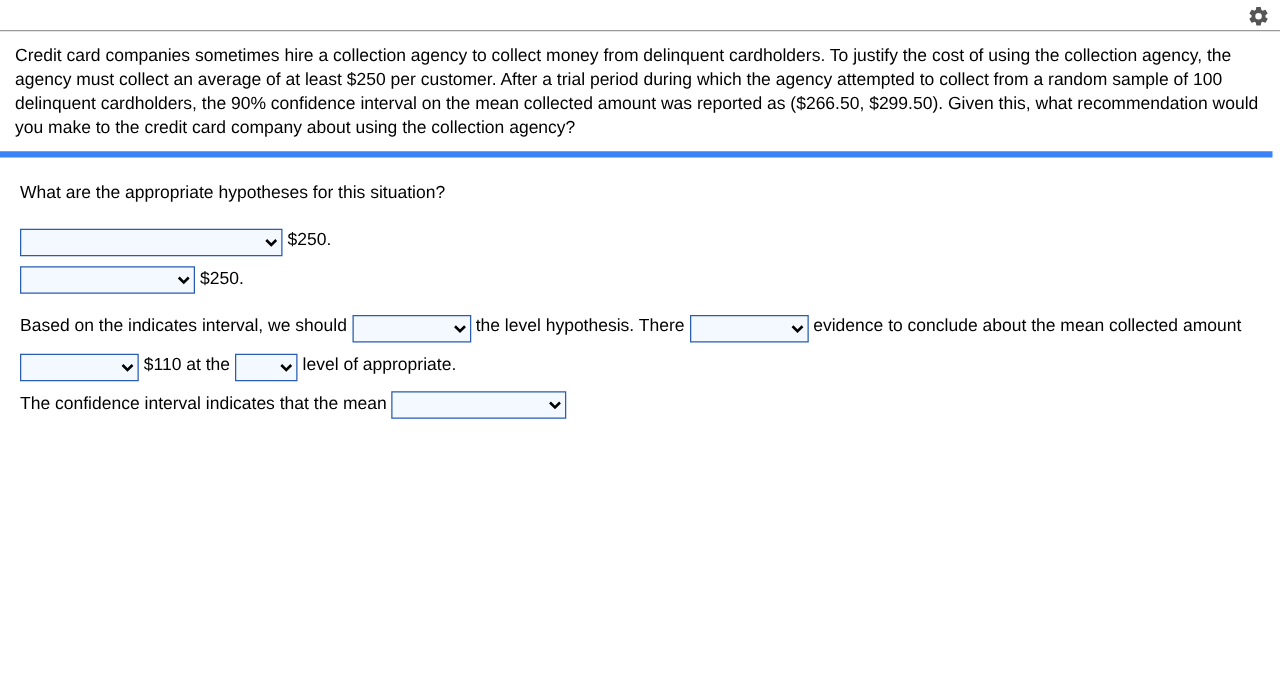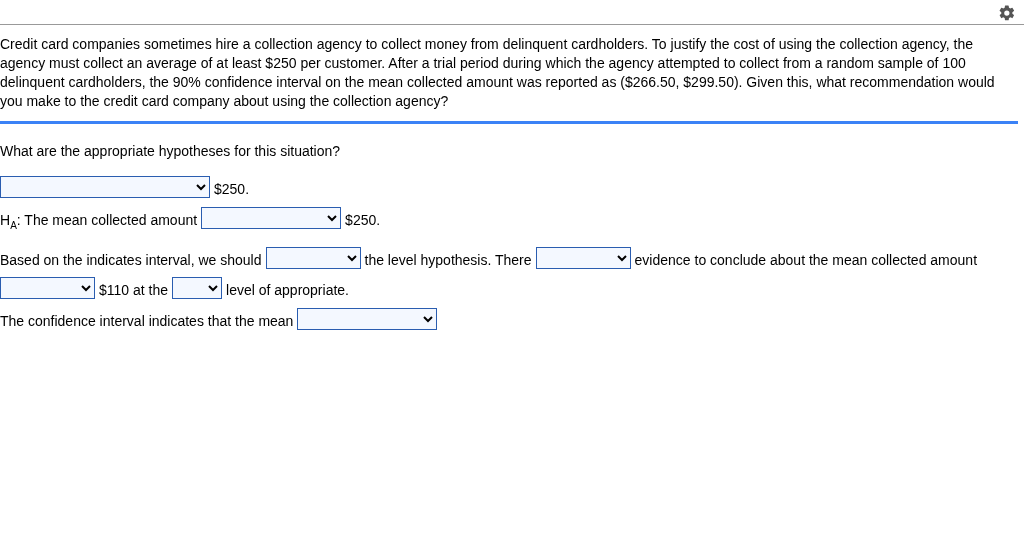--- a/index.html
+++ b/index.html
@@ -14,31 +14,31 @@
   }
   .toolbar {
     display: flex;
     justify-content: flex-end;
     padding: 4px 8px 2px 8px;
     border-bottom: 1px solid #999;
   }
   .gear-icon { width: 18px; height: 18px; cursor: pointer; }
   .content { padding: 6px 6px 0 0; }
   .prompt {
-    padding: 4px 4px 10px 0;
-    border-bottom: 3px solid #3b82f6;
+    padding: 4px 4px 10px 12px;
+    border-bottom: 5px solid #3b82f6;
     line-height: 1.35;
   }
   .section { padding: 10px 4px 0 0; }
   .row {
     display: flex;
     flex-wrap: wrap;
-    align-items: flex-start;
+    align-items: flex-end;
     gap: 4px;
-    margin: 4px 0;
+    margin: 4px 16px;
     line-height: 1.9;
   }
   .row > span { white-space: nowrap; }
   select {
     border: 1px solid #2a5db0;
     background: #f4f8ff;
     height: 22px;
     font-size: 13px;
     padding: 0 2px;
   }
@@ -68,21 +68,20 @@
     <div class="row">
       <span>What are the appropriate hypotheses for this situation?</span>
     </div>
 
     <div class="row gap-top">
       <select class="w-med"><option></option></select>
       <span>$250.</span>
     </div>
 
     <div class="row">
-      <span><span>H</span><sub>A</sub><span>: The mean collected amount</span></span>
       <select class="w-sml"><option></option></select>
       <span>$250.</span>
     </div>
 
     <div class="row gap-top">
       <span>Based on the indicates interval, we should</span>
       <select class="w-xs"><option></option></select>
       <span>the level hypothesis. There</span>
       <select class="w-xs"><option></option></select>
       <span>evidence to conclude about the mean collected amount</span>

